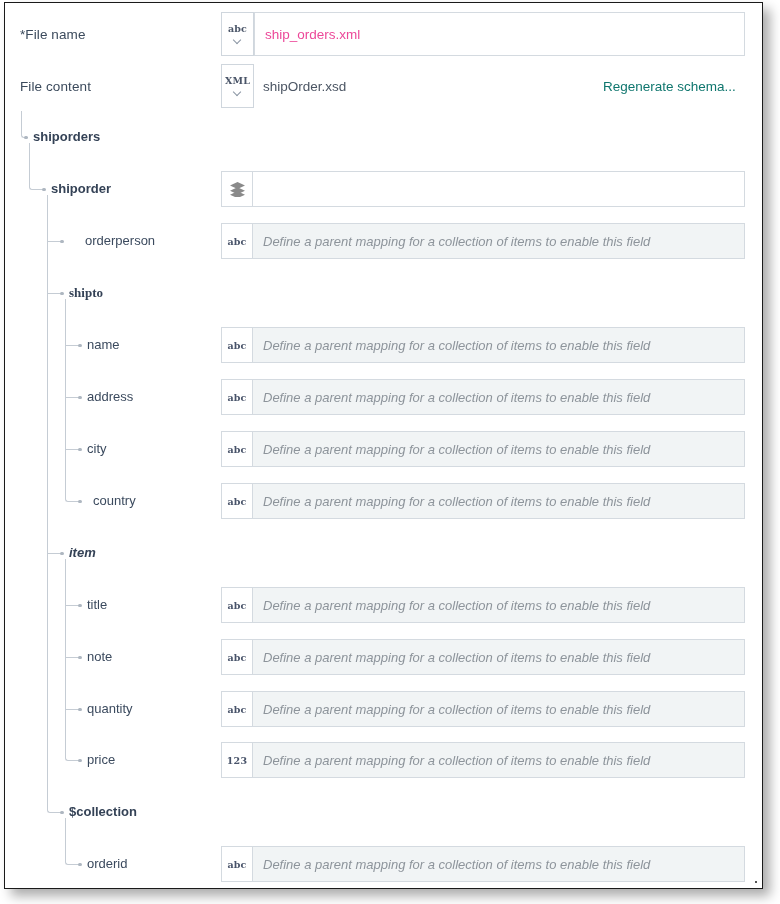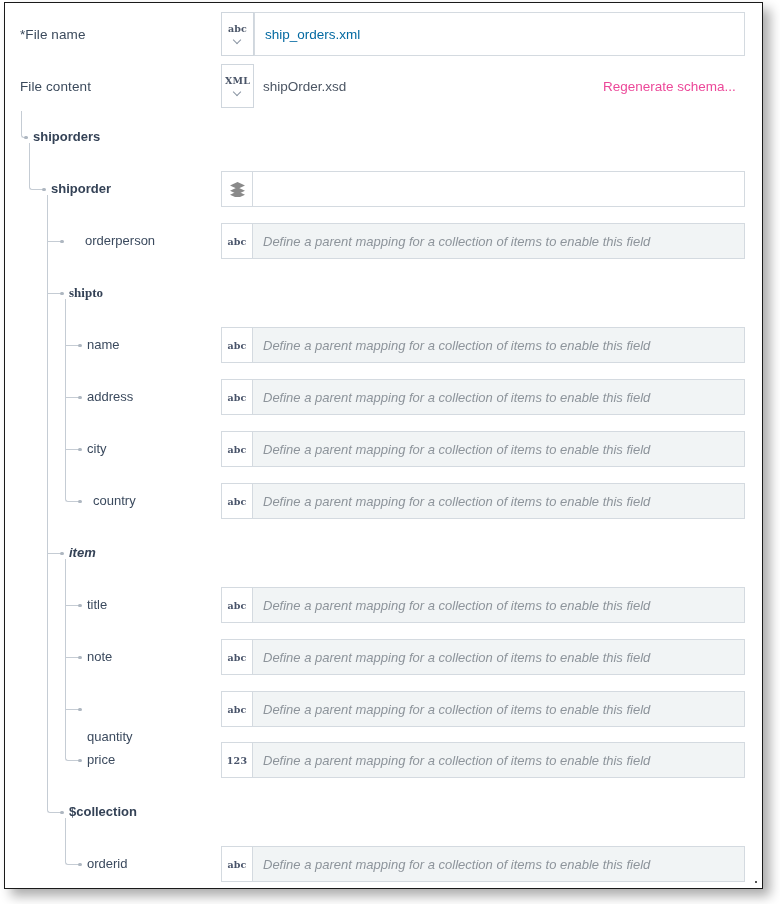--- a/index.html
+++ b/index.html
@@ -83,32 +83,32 @@
 
   
   .text-field {
     box-sizing: border-box;
     border: 1px solid #d4dae0;
     background: #ffffff;
     display: flex;
     align-items: center;
     padding-left: 10px;
     font-size: 13.5px;
-    color: #0369a1;
+    color: #ec4899;
   }
 
   .plain-value {
     font-size: 13.5px;
     color: #4b5563;
     white-space: nowrap;
   }
 
   .link-text {
     font-size: 13.5px;
-    color: #ec4899;
+    color: #0f766e;
     cursor: pointer;
     white-space: nowrap;
   }
 
   
   .tree-label {
     font-size: 13px;
     color: #3b4a5e;
     white-space: nowrap;
     cursor: pointer;
@@ -251,21 +251,21 @@
         <div class="tline-h" style="position:absolute;left:60px; top:602px; width:14px;"></div>
         <div class="tdot" style="position:absolute;left:73px; top:600.5px;"></div>
         <div class="tree-label" style="position:absolute; left:82px; top:594px;">title</div>
         <div class="tline-v" style="position:absolute;left:60px; top:556px; height:98px;"></div>
         <div class="tline-h" style="position:absolute;left:60px; top:654px; width:14px;"></div>
         <div class="tdot" style="position:absolute;left:73px; top:652.5px;"></div>
         <div class="tree-label" style="position:absolute; left:82px; top:646px;">note</div>
         <div class="tline-v" style="position:absolute;left:60px; top:556px; height:150px;"></div>
         <div class="tline-h" style="position:absolute;left:60px; top:706px; width:14px;"></div>
         <div class="tdot" style="position:absolute;left:73px; top:704.5px;"></div>
-        <div class="tree-label" style="position:absolute; left:82px; top:698px;margin-top:28px;">quantity</div>
+        <div class="tree-label" style="position:absolute; left:82px; top:698px;">quantity</div>
         <div class="tcorner" style="position:absolute;left:60px; top:556px; width:14px; height:201px;"></div>
         <div class="tdot" style="position:absolute;left:73px; top:755.5px;"></div>
         <div class="tree-label" style="position:absolute; left:82px; top:749px;">price</div>
         <div class="tcorner" style="position:absolute;left:42px; top:192px; width:14px; height:617px;"></div>
         <div class="tdot" style="position:absolute;left:55px; top:807.5px;"></div>
         <div class="tree-label bold" style="position:absolute; left:64px; top:801px;">$collection</div>
         <div class="tcorner" style="position:absolute;left:60px; top:815px; width:14px; height:46px;"></div>
         <div class="tdot" style="position:absolute;left:73px; top:859.5px;"></div>
         <div class="tree-label" style="position:absolute; left:82px; top:853px;">orderid</div>
       </div>

